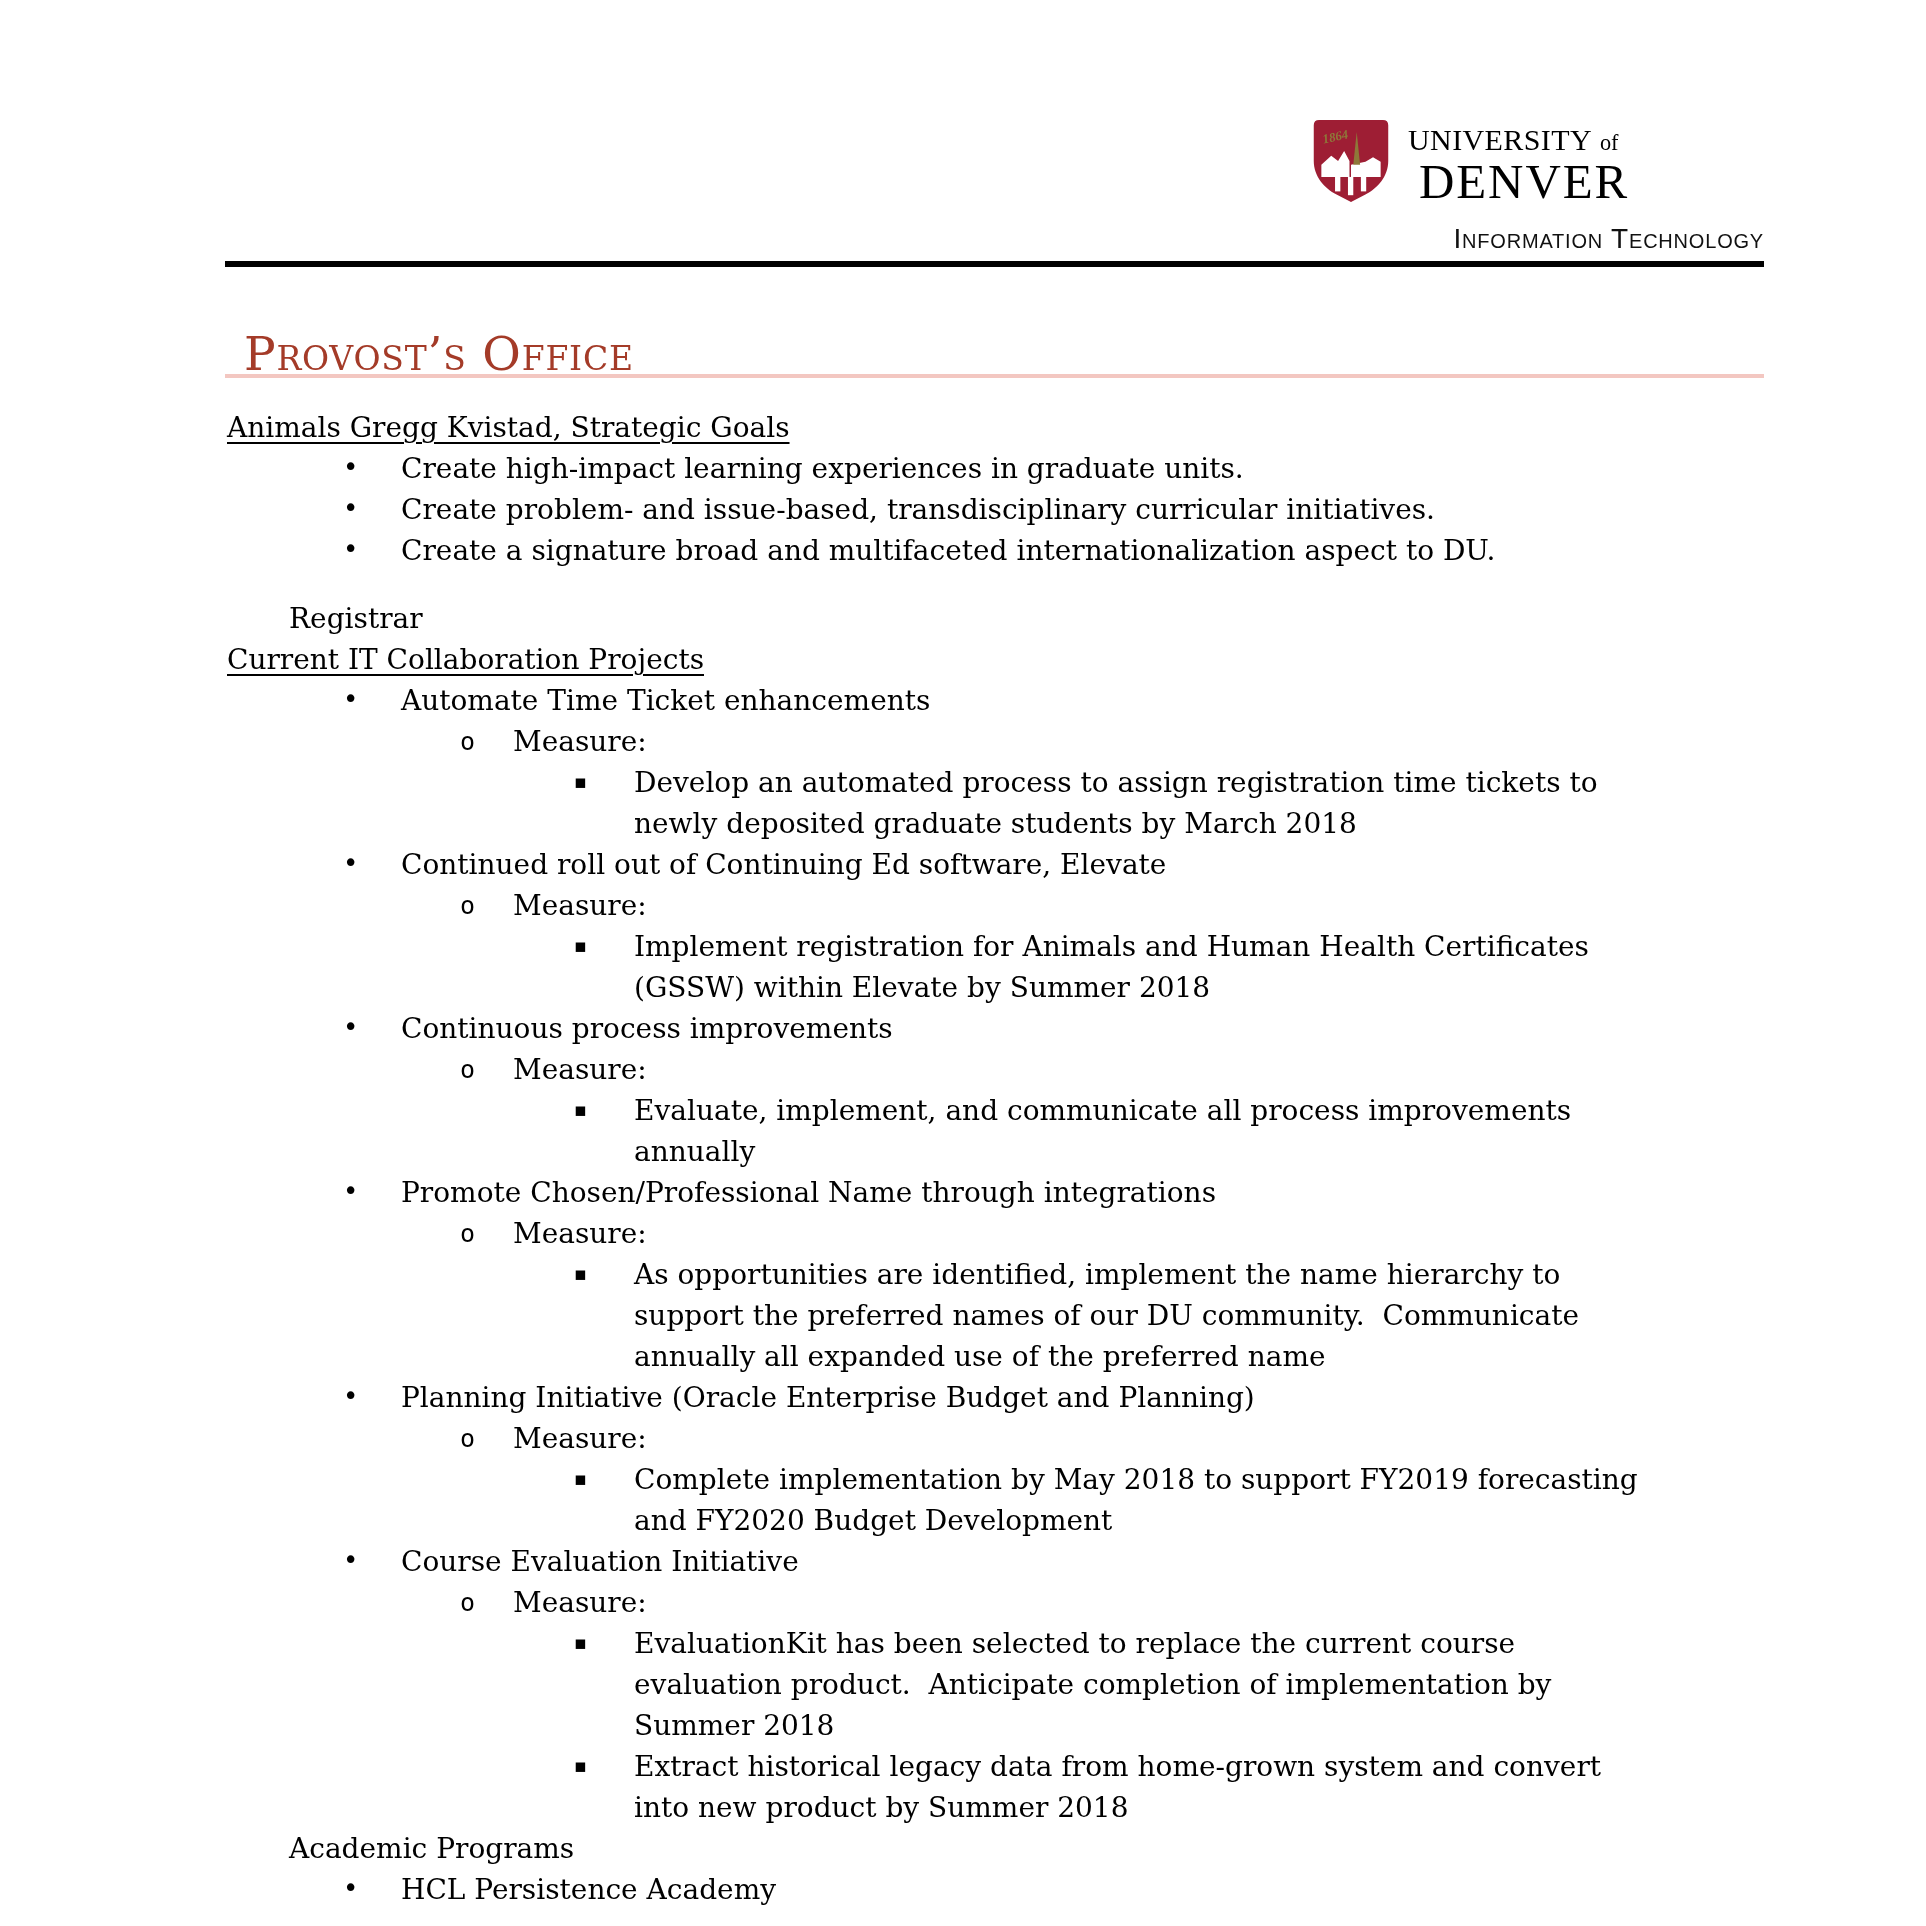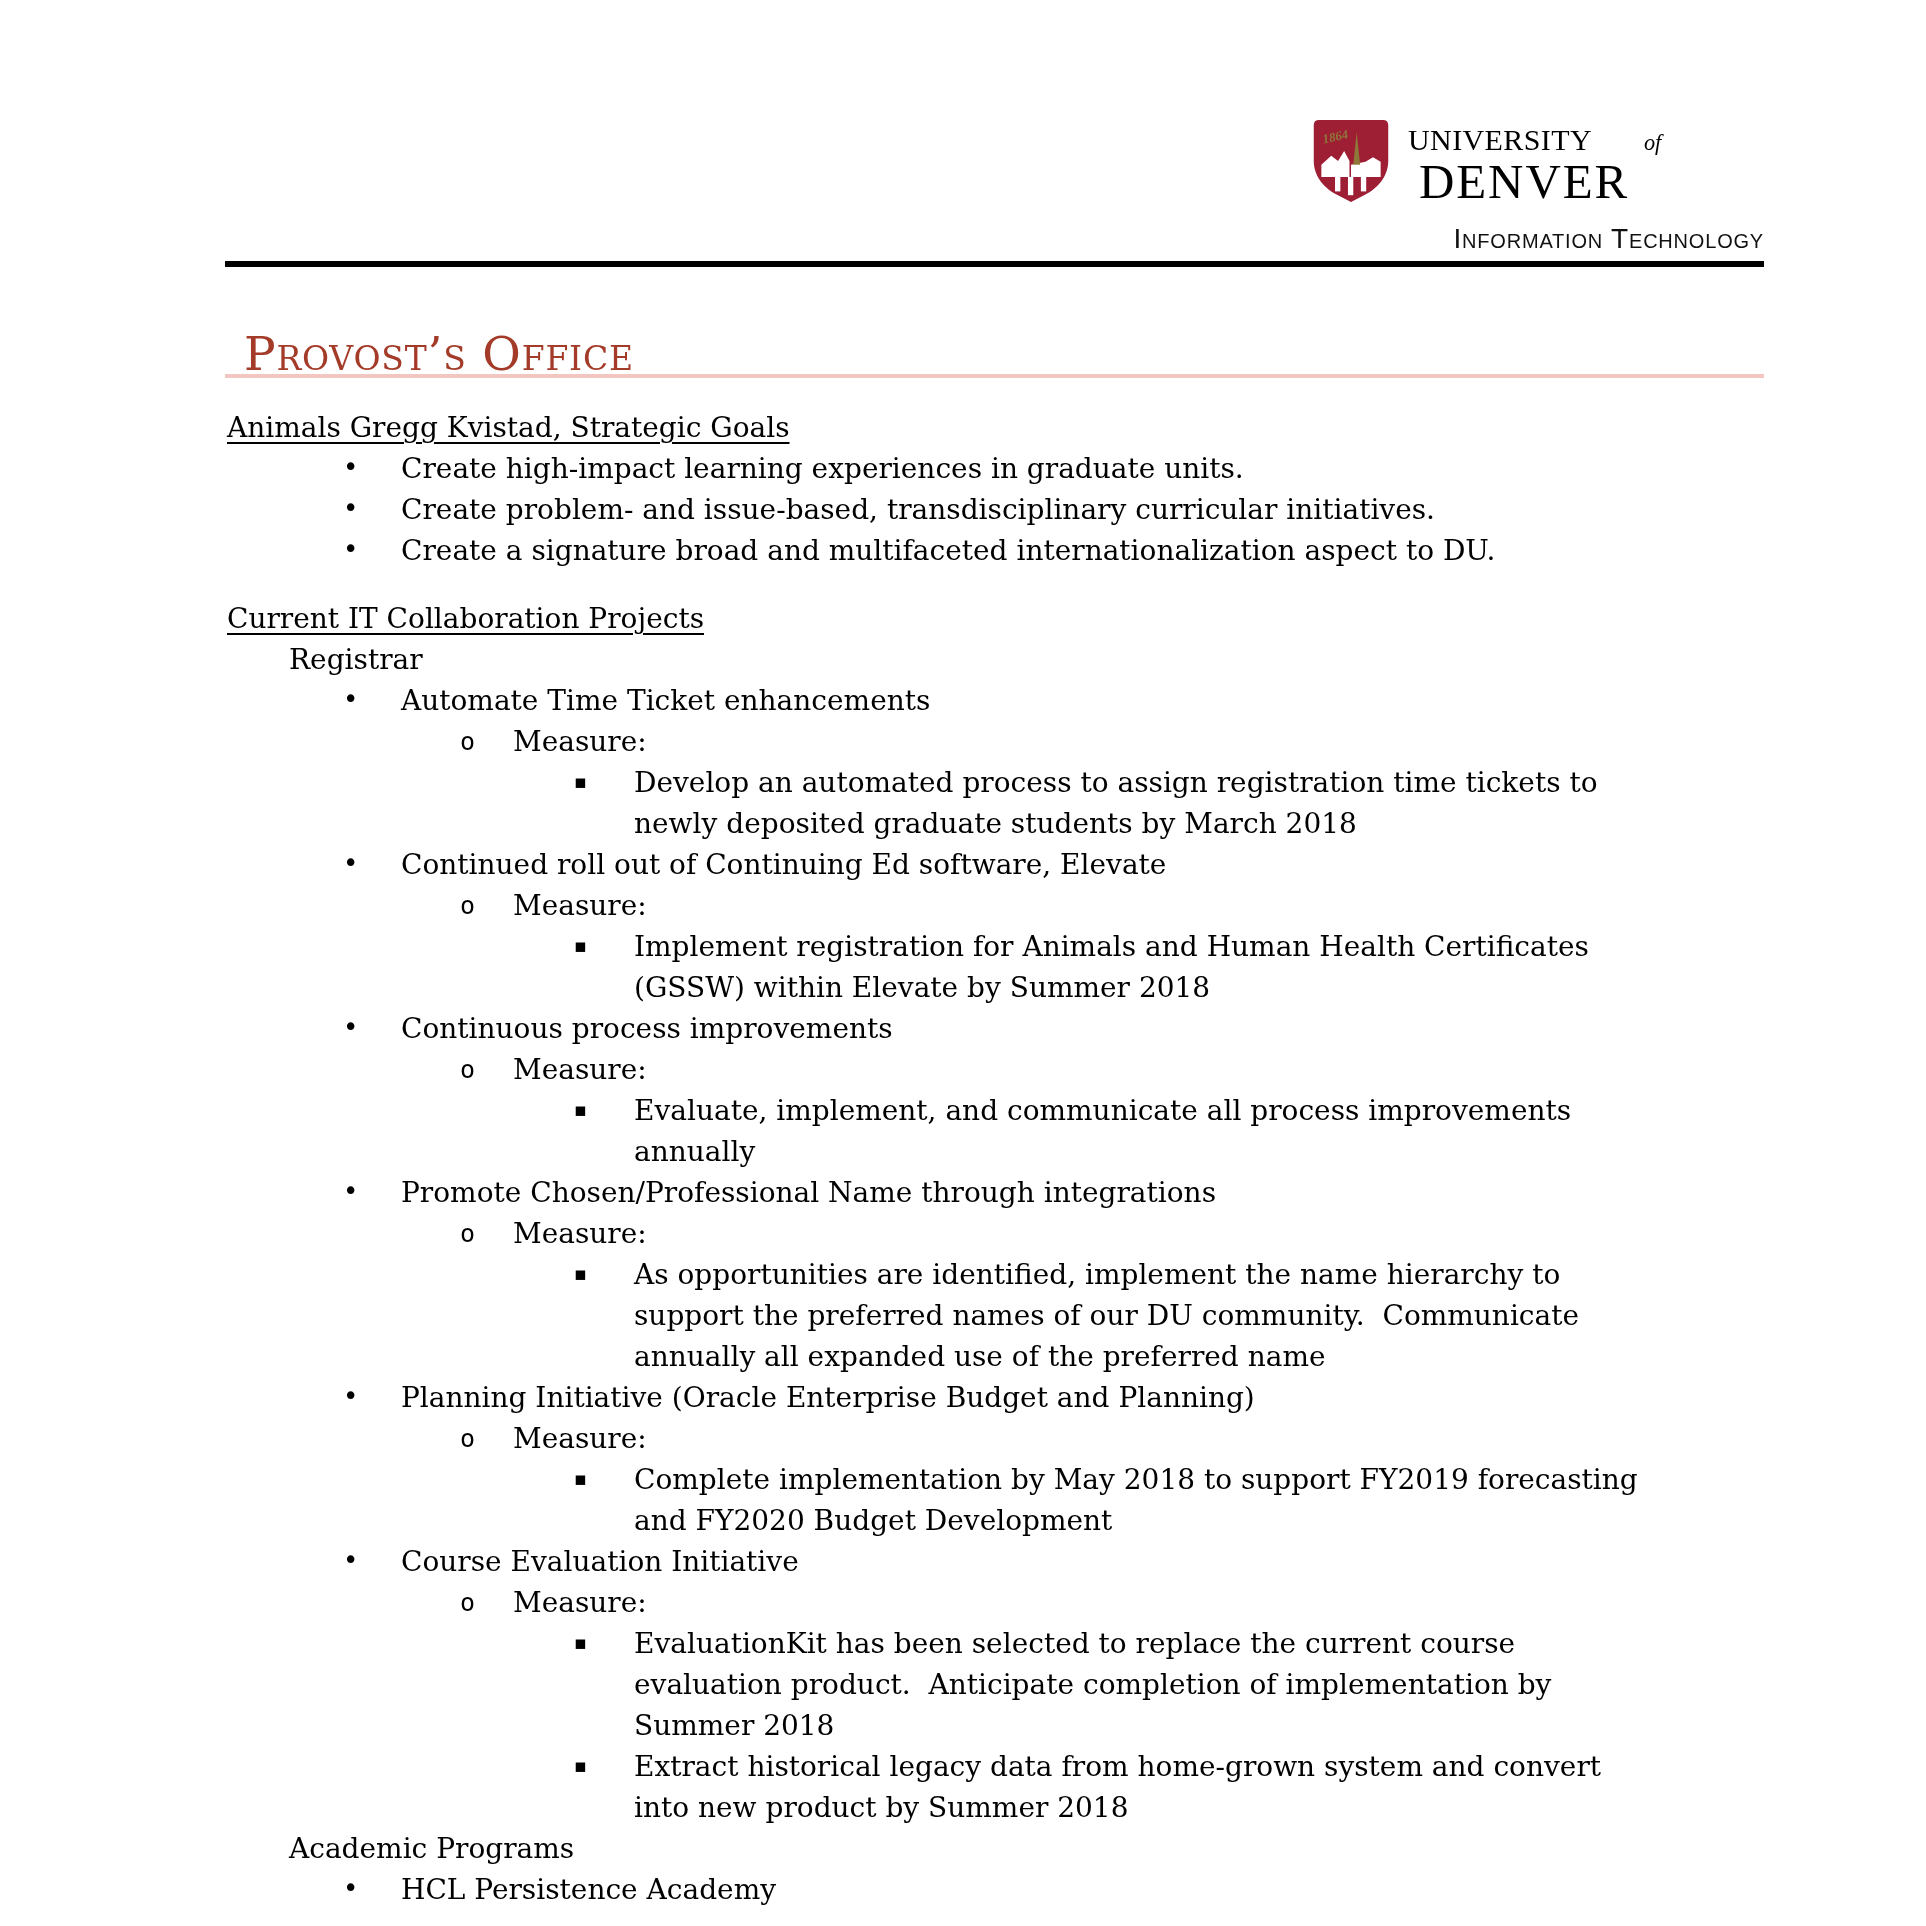--- a/index.html
+++ b/index.html
@@ -22,21 +22,21 @@
   }
 
   
   .logo-shield{position:absolute;left:1313px;top:119px;width:76px;height:84px;}
   .shield-bg{fill:var(--logo-crimson);}
   .shield-year{fill:var(--logo-gold);font:italic 600 34px "Liberation Serif",serif;}
   .shield-bldg{fill:#ffffff;}
   .shield-spire{fill:var(--logo-gold);}
   .wordmark{position:absolute;left:1408px;top:124px;font-family:"Liberation Serif",serif;}
   .uni-line{font-size:30px;line-height:32px;letter-spacing:0.4px;white-space:nowrap;}
-  .uni-line .of-word{font-style:italic;font-size:22.3px;letter-spacing:0;margin-left:44px;}
+  .uni-line .of-word{font-size:22.3px;letter-spacing:0;}
   .denver-line{font-size:49px;line-height:45px;letter-spacing:1.9px;white-space:nowrap;margin-left:11px;}
   .dept-line{
     position:absolute;left:1313px;top:225px;width:451px;
     text-align:right;
     font-family:"Liberation Sans",sans-serif;
     font-variant:small-caps;
     font-size:28px;line-height:28px;letter-spacing:0.8px;color:#111111;
     white-space:nowrap;
   }
   .header-rule{position:absolute;left:225px;top:261px;width:1539px;height:5.8px;background:var(--header-rule-black);}
@@ -95,22 +95,22 @@
 
   <h1 class="doc-title">Provost’s Office</h1>
   <div class="title-rule"></div>
 
   <main class="content" id="outline">
       <div class="row ol-heading"><span class="txt">Animals Gregg Kvistad, Strategic Goals</span></div>
       <div class="row ol-b1"><span class="marker">•</span><span class="txt">Create high-impact learning experiences in graduate units.</span></div>
       <div class="row ol-b1"><span class="marker">•</span><span class="txt">Create problem- and issue-based, transdisciplinary curricular initiatives.</span></div>
       <div class="row ol-b1"><span class="marker">•</span><span class="txt">Create a signature broad and multifaceted internationalization aspect to DU.</span></div>
       <div class="row ol-gap"></div>
+      <div class="row ol-sub"><span class="txt">Registrar</span></div>
       <div class="row ol-heading"><span class="txt">Current IT Collaboration Projects</span></div>
-      <div class="row ol-sub"><span class="txt">Registrar</span></div>
       <div class="row ol-b1"><span class="marker">•</span><span class="txt">Automate Time Ticket enhancements</span></div>
       <div class="row ol-b2"><span class="marker">o</span><span class="txt">Measure:</span></div>
       <div class="row ol-b3"><span class="marker">▪</span><span class="txt">Develop an automated process to assign registration time tickets to
 newly deposited graduate students by March 2018</span></div>
       <div class="row ol-b1"><span class="marker">•</span><span class="txt">Continued roll out of Continuing Ed software, Elevate</span></div>
       <div class="row ol-b2"><span class="marker">o</span><span class="txt">Measure:</span></div>
       <div class="row ol-b3"><span class="marker">▪</span><span class="txt">Implement registration for Animals and Human Health Certificates
 (GSSW) within Elevate by Summer 2018</span></div>
       <div class="row ol-b1"><span class="marker">•</span><span class="txt">Continuous process improvements</span></div>
       <div class="row ol-b2"><span class="marker">o</span><span class="txt">Measure:</span></div>

